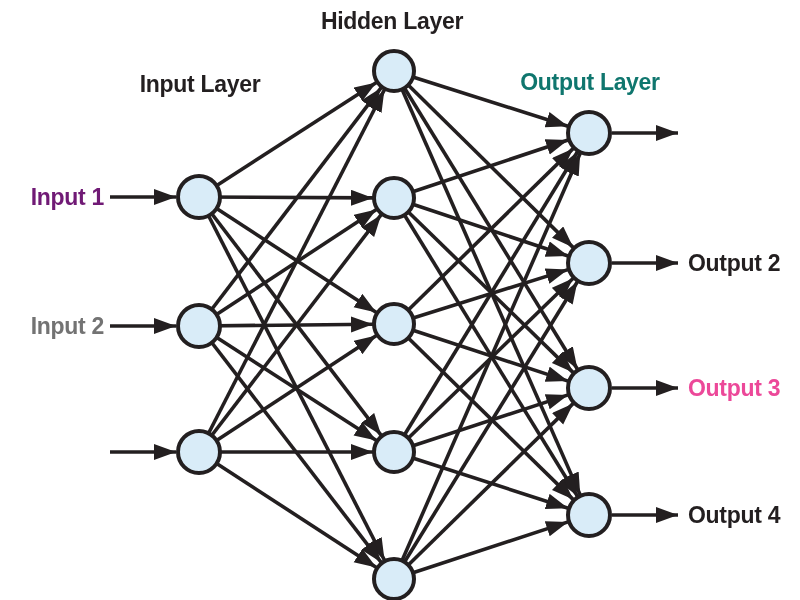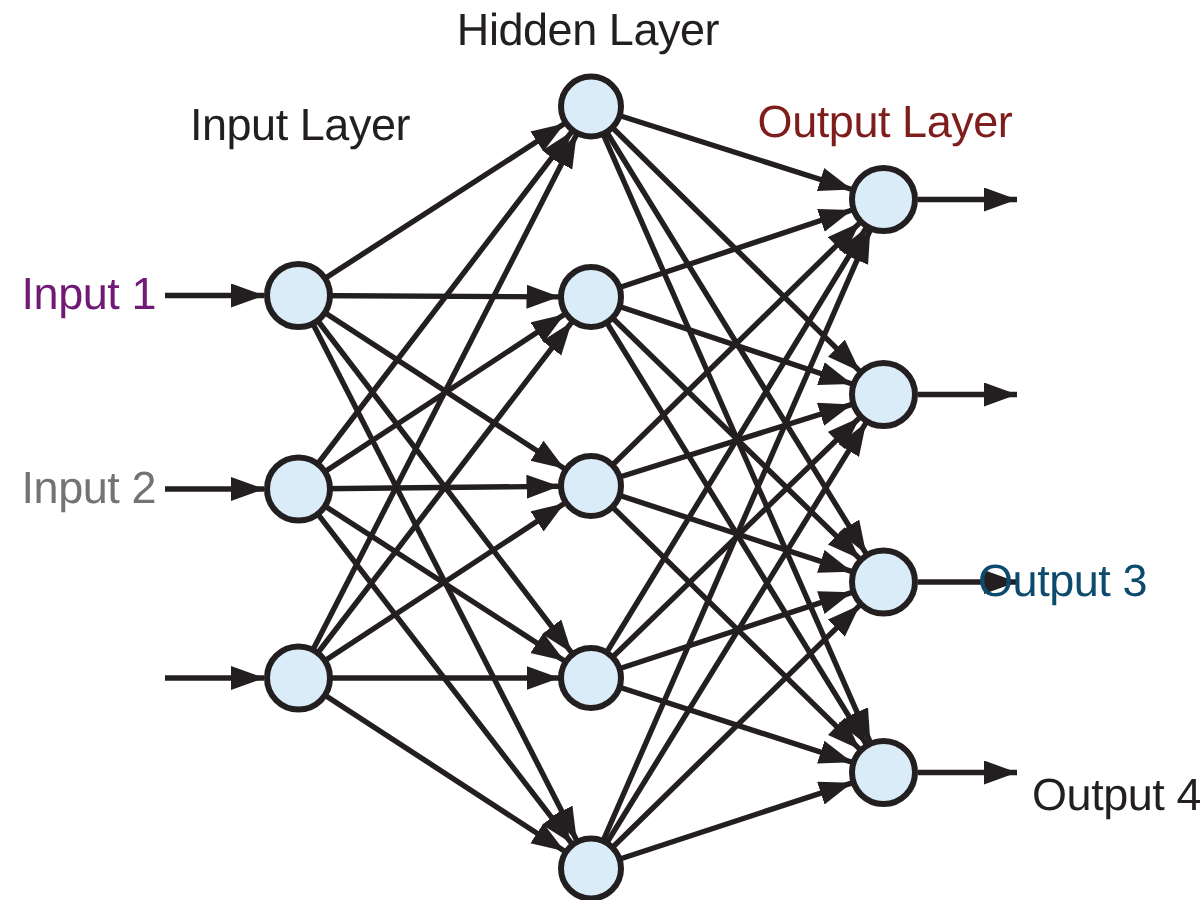--- a/index.html
+++ b/index.html
@@ -7,22 +7,22 @@
     position: relative;
     width: 800px;
     height: 600px;
     background: #ffffff;
     overflow: hidden;
     font-family: "Liberation Sans", sans-serif;
   }
   .canvas svg { position: absolute; left: 0; top: 0; }
   .lbl {
     position: absolute;
-    font-weight: 400;
-    font-size: 30px;
+    font-weight: 700;
+    font-size: 23px;
     letter-spacing: -0.3px;
     color: #231f20;
     white-space: nowrap;
     user-select: none;
   }
 </style>
 </head>
 <body>
 
 <div class="canvas" style="background: rgb(255, 255, 255);">
@@ -83,20 +83,21 @@
       <circle cx="394" cy="452" r="20" fill="#d9ecf8" stroke="#231f20" stroke-width="4"></circle>
       <circle cx="394" cy="579" r="20" fill="#d9ecf8" stroke="#231f20" stroke-width="4"></circle>
       <circle cx="589" cy="133" r="21" fill="#d9ecf8" stroke="#231f20" stroke-width="4"></circle>
       <circle cx="589" cy="263" r="21" fill="#d9ecf8" stroke="#231f20" stroke-width="4"></circle>
       <circle cx="589" cy="388" r="21" fill="#d9ecf8" stroke="#231f20" stroke-width="4"></circle>
       <circle cx="589" cy="515" r="21" fill="#d9ecf8" stroke="#231f20" stroke-width="4"></circle>
     </svg>
 
   <div class="lbl" style="left: 200px; top: 84px; transform: translate(-50%, -50%); color: rgb(35, 31, 32); text-align: center;">Input Layer</div>
   <div class="lbl" style="left: 392px; top: 21px; transform: translate(-50%, -50%); color: rgb(35, 31, 32);">Hidden Layer</div>
-  <div class="lbl" style="left: 590px; top: 82px; transform: translate(-50%, -50%); color: #7f1d1d;">Output Layer</div>
+  <div class="lbl" style="left: 590px; top: 82px; transform: translate(-50%, -50%); color: #0f766e;">Output Layer</div>
 
   <div class="lbl" style="left: 104px; top: 197px; transform: translate(-100%, -50%); color: #701a75;">Input 1</div>
   <div class="lbl" style="left: 104px; top: 326px; transform: translate(-100%, -50%); color: #737373;">Input 2</div>
 
-  <div class="lbl" style="left: 652px; top: 388px; transform: translate(0px, -50%); color: #0c4a6e;">Output 3</div>
-  <div class="lbl" style="left: 688px; top: 515px; transform: translate(0px, -50%); color: rgb(35, 31, 32); margin-top: 16px;">Output 4</div>
+  <div class="lbl" style="left: 688px; top: 263px; transform: translate(0px, -50%); color: rgb(35, 31, 32);">Output 2</div>
+  <div class="lbl" style="left: 688px; top: 388px; transform: translate(0px, -50%); color: #ec4899;">Output 3</div>
+  <div class="lbl" style="left: 688px; top: 515px; transform: translate(0px, -50%); color: rgb(35, 31, 32);">Output 4</div>
 </div>
 
 </body></html>

